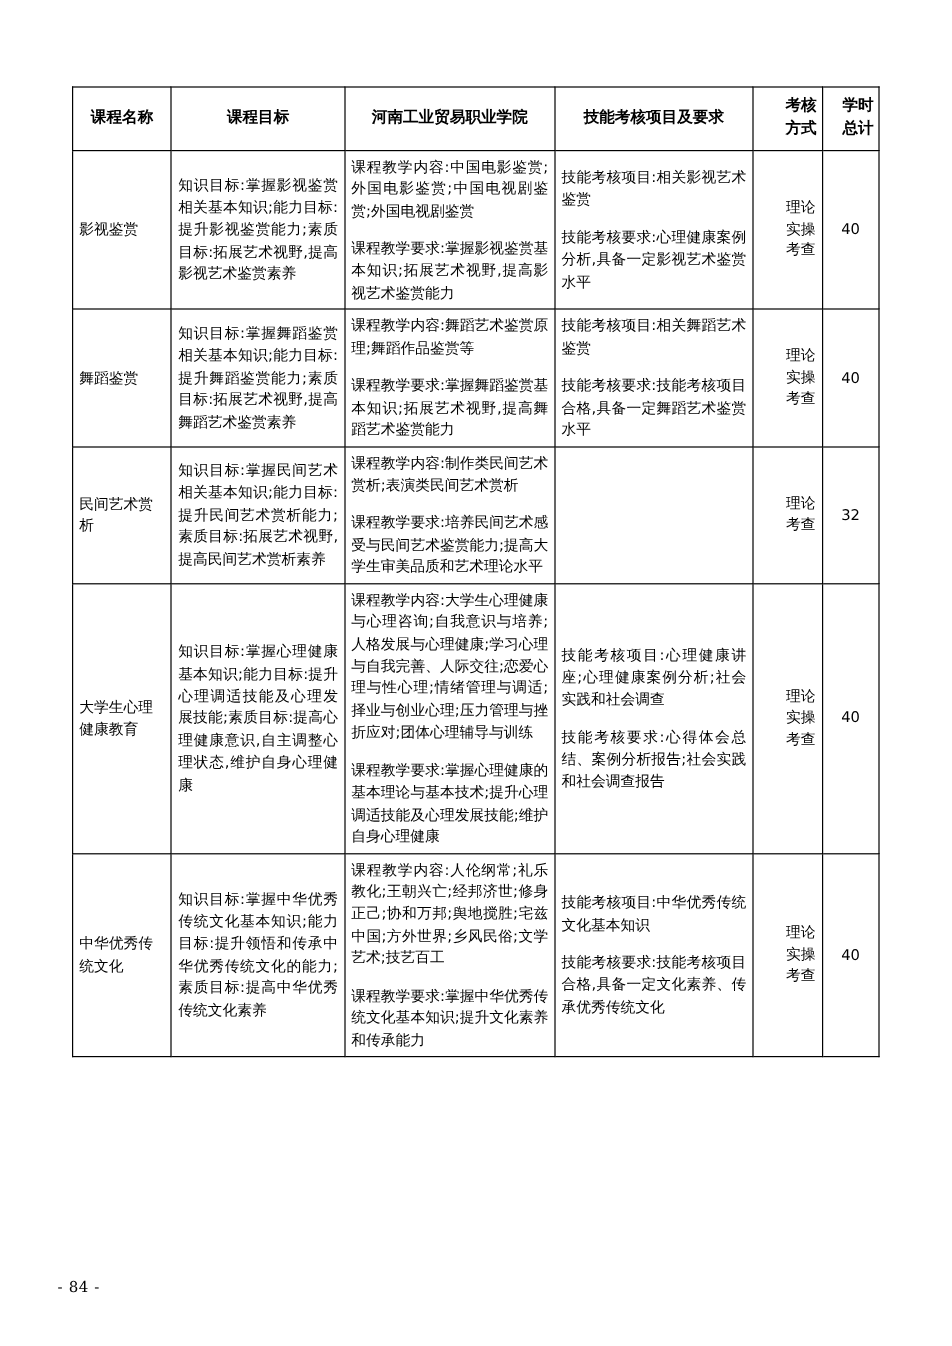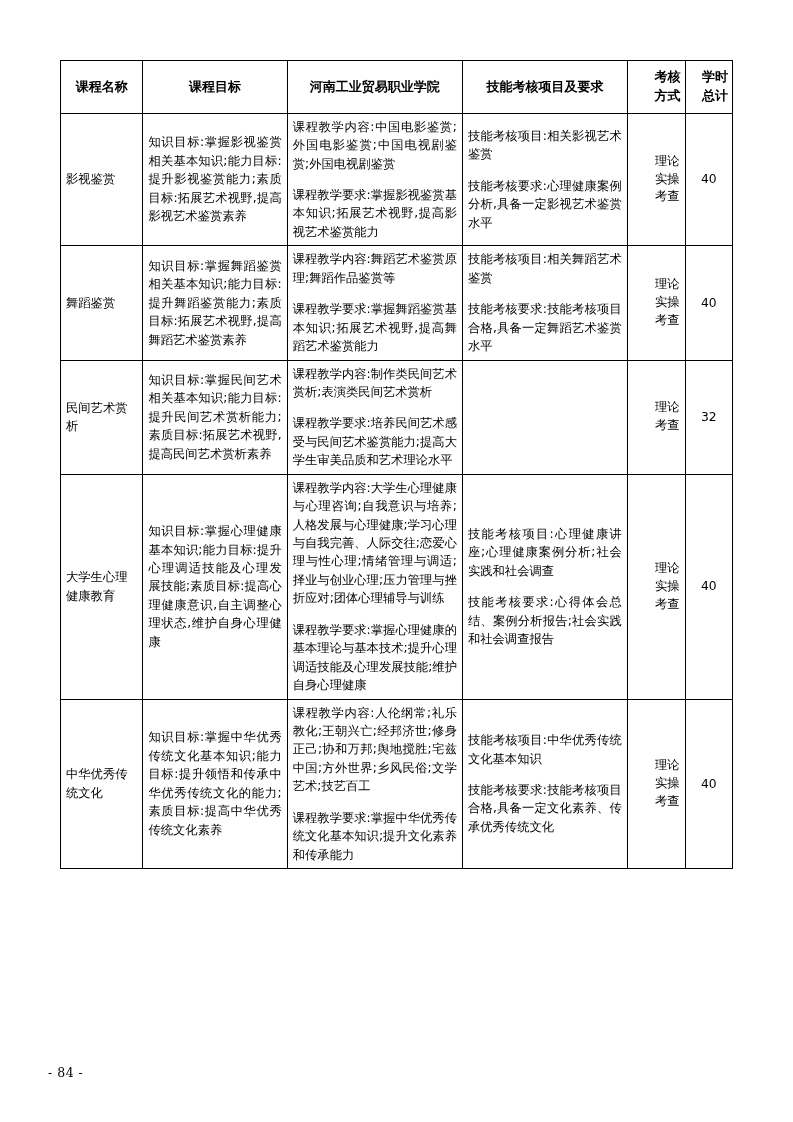--- a/index.html
+++ b/index.html
@@ -32,21 +32,21 @@
   }
   .header .left {
     font-family: "DejaVu Sans", "Liberation Sans", sans-serif;
   }
   .header .right {
     font-family: "DejaVu Serif", "Liberation Serif", serif;
   }
   table.course-table {
     border-collapse: collapse;
     width: 673px;
-    margin: 0 auto;
+    margin: 12px auto;
     table-layout: fixed;
   }
   table.course-table th,
   table.course-table td {
     border: 1px solid #000000;
     vertical-align: middle;
     padding: 4px 5px;
     font-size: 12.3px;
     line-height: 1.5;
   }

